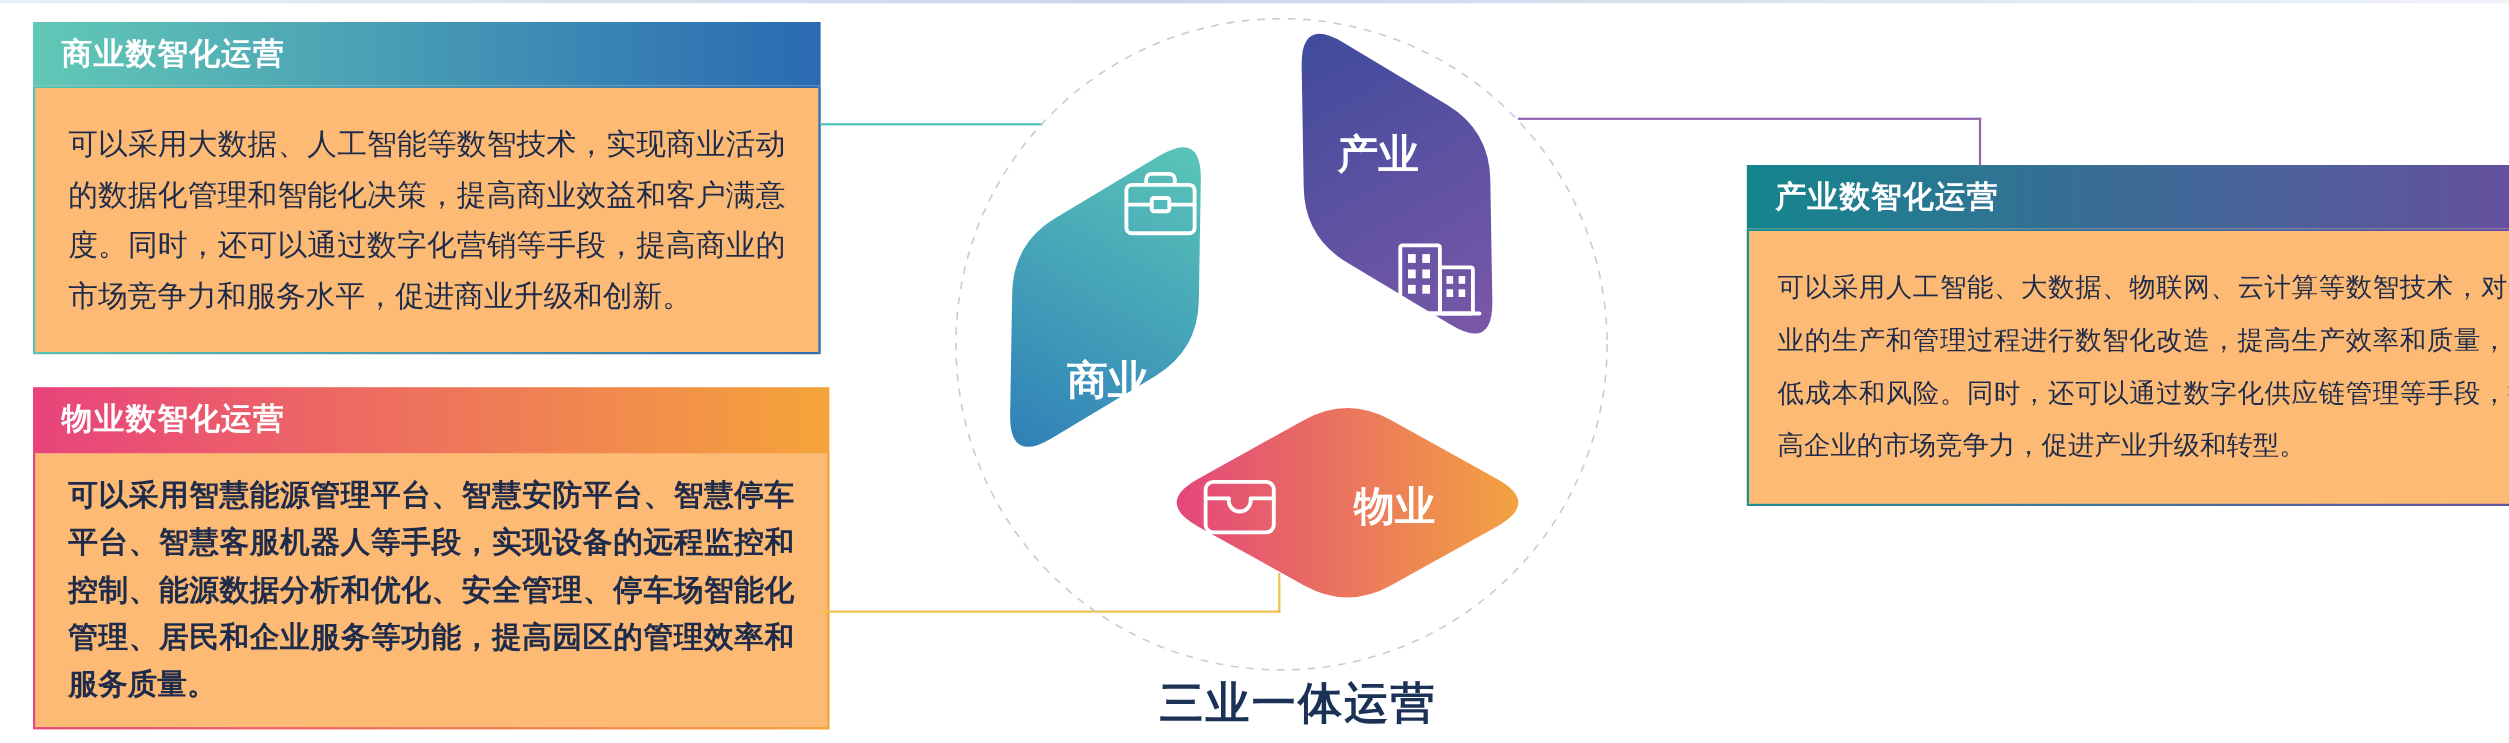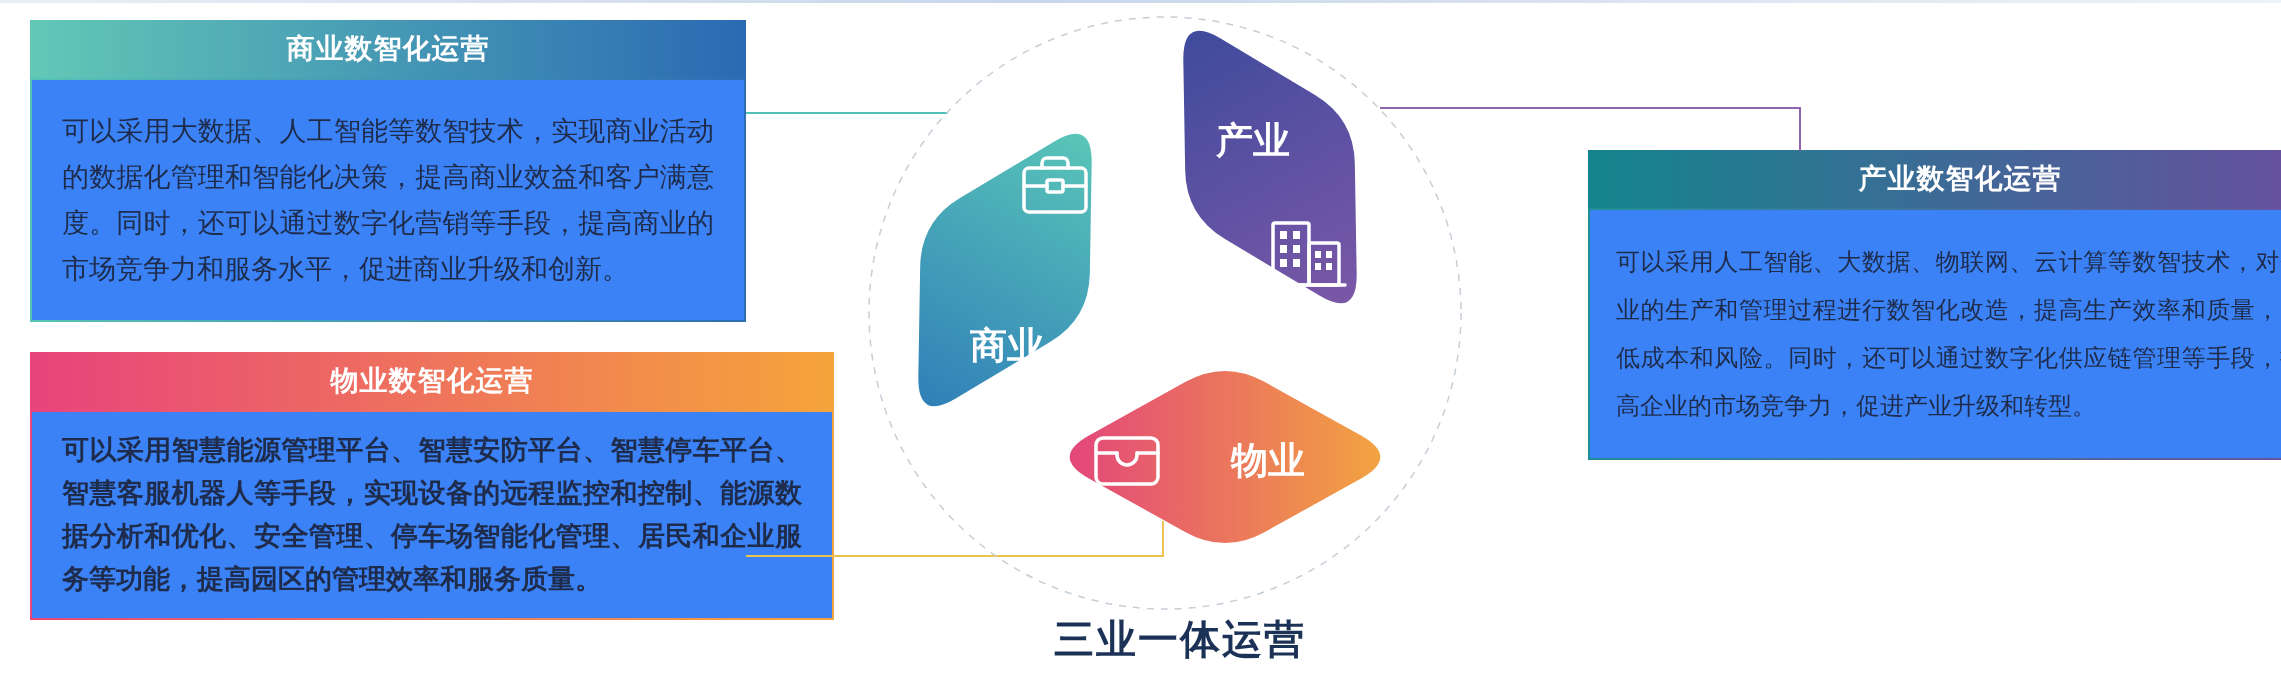--- a/index.html
+++ b/index.html
@@ -2,31 +2,31 @@
 <html><head>
 <meta charset="utf-8">
 <style>
   html,body{margin:0;padding:0;}
   body{width:2281px;height:675px;position:relative;background:#ffffff;font-family:"Liberation Sans",sans-serif;overflow:hidden;}
 
   .top-strip{position:absolute;top:0;left:0;width:100%;height:3px;
     background:linear-gradient(90deg,#e9eff7,#c9d6ea 45%,#eef3f8);}
 
   .card{position:absolute;background:#fff;}
-  .card-header{height:58px;display:flex;align-items:center;justify-content:center;
+  .card-header{height:58px;display:flex;align-items:center;justify-content:flex-start;
     padding:0 26px;box-sizing:border-box;color:#fff;font-weight:bold;font-size:28px;letter-spacing:1px;}
-  .card-body{border:2px solid #0ea5e9;box-sizing:border-box;background:#3b82f6;color:#1e2b4a;
+  .card-body{border:2px solid #0ea5e9;box-sizing:border-box;background:#fdba74;color:#1e2b4a;
     font-size:27px;text-align:justify;}
   .card-body p{margin:0;}
 
   .card1{left:30px;top:20px;width:716px;}
   .card1 .card-header{background:linear-gradient(90deg,#62c8b6,#2a6ab3);}
   .card1 .card-body{border-image:linear-gradient(90deg,#57c3b5,#2e6db4) 1;padding:28px 30px;line-height:46px;}
 
-  .card2{left:30px;top:352px;width:804px;}
+  .card2{left:30px;top:352px;width:724px;}
   .card2 .card-header{background:linear-gradient(90deg,#e8437c,#f5a43b);}
   .card2 .card-body{border-image:linear-gradient(90deg,#e8457e,#f4a43c) 1;padding:17px 30px;line-height:43px;font-weight:bold;}
 
   .card3{left:1588px;top:150px;width:744px;}
   .card3 .card-header{background:linear-gradient(90deg,#14858d,#6a4da0);}
   .card3 .card-body{border-image:linear-gradient(90deg,#1f8f96,#6b4fa0) 1;padding:28px 26px;line-height:48px;font-size:24px;}
 
   .connector{position:absolute;}
   .line-teal-h{left:746px;top:112px;width:202px;height:2px;background:#4fc0b7;}
   .line-purple-h{left:1380px;top:107px;width:421px;height:2px;background:#9065b0;}

